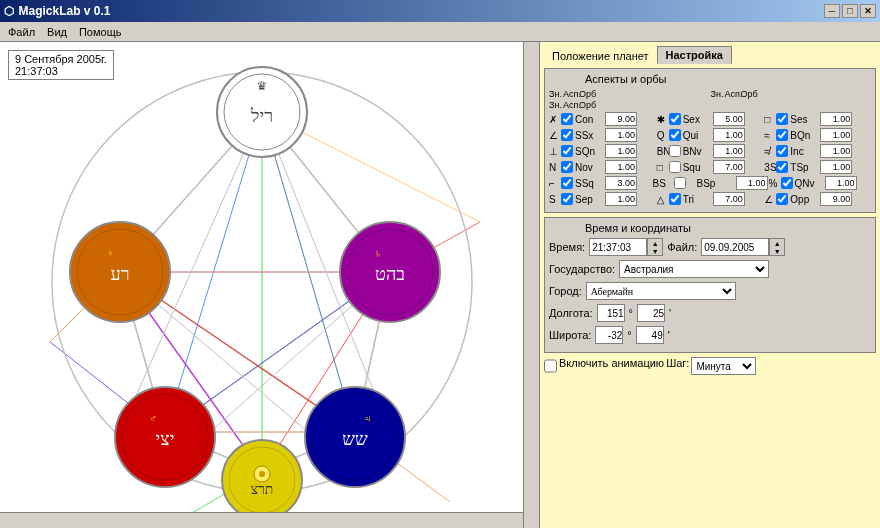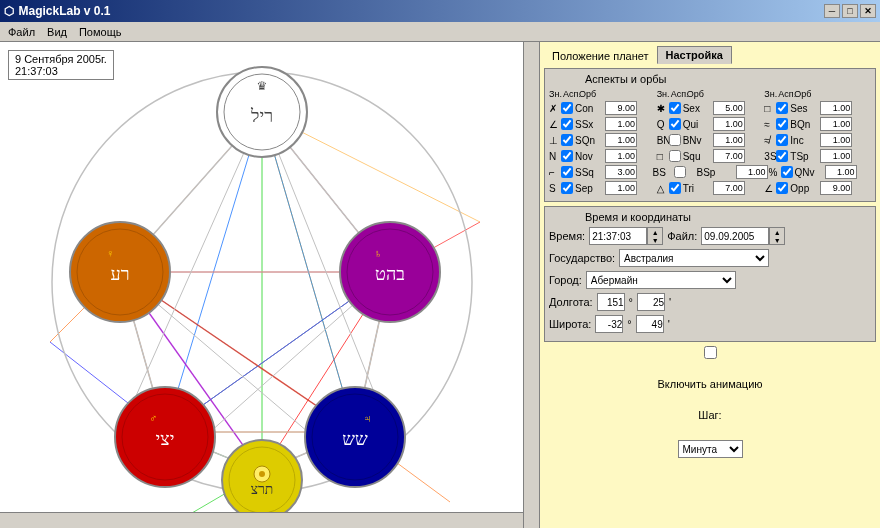--- a/index.html
+++ b/index.html
@@ -177,25 +177,23 @@
       border: 1px solid #808080;
       background: white;
       font-size: 10px;
       text-align: right;
     }
     .coord-deg { font-size: 11px; }
 
     
     .anim-row {
       display: flex;
-      align-items: center;
-      gap: 19px;
+      gap: 2px;
       margin-top: 4px;
       font-size: 11px;
-      flex-direction: column;
     }
 
     
     .planet-canvas {
       position: absolute;
       top: 0; left: 0; right: 16px; bottom: 16px;
     }
 
     
     .bottom-scroll {
@@ -342,21 +340,21 @@
   <div class="right-panel">
 
     <div class="tab-bar">
       <span class="tab-label-passive">Положение планет</span>
       <div class="tab active">Настройка</div>
     </div>
 
     <div class="section">
       <div class="section-title">Аспекты и орбы</div>
 
-      <div style="display:grid; grid-template-columns: repeat(3, 1fr); gap:1px; margin-bottom:2px;">
+      <div style="display:grid; grid-template-columns: repeat(2, 1fr); gap:1px; margin-bottom:2px;">
         <div style="display:flex; gap:2px; font-size:9px; align-items:center;">
           <span style="width:12px;">Зн.</span>
           <span style="width:14px;">Асп.</span>
           <span style="width:30px;">Орб</span>
         </div>
         <div style="display:flex; gap:2px; font-size:9px; align-items:center;">
           <span style="width:12px;">Зн.</span>
           <span style="width:14px;">Асп.</span>
           <span style="width:30px;">Орб</span>
         </div>
@@ -516,21 +514,21 @@
 
       <div class="time-row">
         <span class="label">Государство:</span>
         <select style="border:1px solid #808080; background:white; height:18px; font-size:10px; width:150px;">
           <option>Австралия</option>
         </select>
       </div>
 
       <div class="time-row">
         <span class="label">Город:</span>
-        <select style="border:1px solid #808080; background:white; height:18px; font-size:10px; width:150px;">
+        <select style="border:1px solid #808080; background:white; height:18px; font-size:10px; width:150px;font-family:Liberation Serif, serif;">
           <option>Абермайн</option>
         </select>
       </div>
 
       <div class="coord-row">
         <span class="label">Долгота:</span>
         <input type="text" class="coord-input" value="151" style="">
         <span class="coord-deg">°</span>
         <input type="text" class="coord-input" value="25" style="">
         <span class="coord-deg">'</span>

